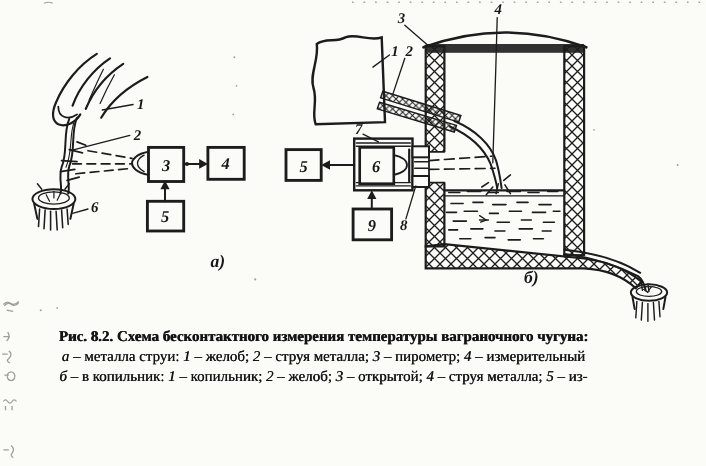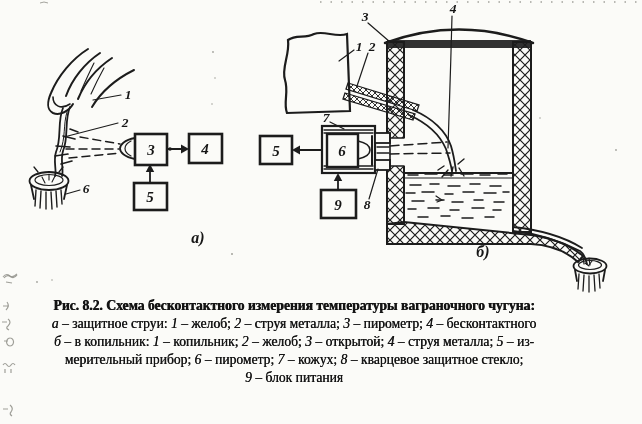--- a/index.html
+++ b/index.html
@@ -268,19 +268,17 @@
     <path d="M3,36 h6 M7,32 q3,4 -1,8"></path>
     <path d="M2,52 h5 M8,49 q4,3 0,7 q-3,2 1,4"></path>
     <path d="M4,71 h4 M10,68 a3.5,4 0 1,0 0.1,0"></path>
     <path d="M3,95 q2,-3 4,0 q2,3 4,0 q2,-3 4,0 M5,99 v4 M11,99 v4"></path>
     <path d="M3,139 h5 M10,135 q4,3 1,7 q-2,2 1,4"></path>
   </g>
 </svg>
 
 <div class="caption">
   <div class="title">Рис. 8.2. Схема бесконтактного измерения температуры ваграночного чугуна:</div>
-  <div><span class="it">а</span><span> – защитное струи: </span><span class="it">1</span><span> – желоб; </span><span class="it">2</span><span> – струя металла; </span><span class="it">3</span><span> – пирометр; </span><span class="it">4</span><span> – бесконтактного</span></div>
+  <div><span class="it">а</span><span> – металла струи: </span><span class="it">1</span><span> – желоб; </span><span class="it">2</span><span> – струя металла; </span><span class="it">3</span><span> – пирометр; </span><span class="it">4</span><span> – измерительный</span></div>
   <div><span class="it">б</span><span> – в копильник: </span><span class="it">1</span><span> – копильник; </span><span class="it">2</span><span> – желоб; </span><span class="it">3</span><span> – открытой; </span><span class="it">4</span><span> – струя металла; </span><span class="it">5</span><span> – из-</span></div>
-  <div><span>мерительный прибор; </span><span class="it">6</span><span> – пирометр; </span><span class="it">7</span><span> – кожух; </span><span class="it">8</span><span> – кварцевое защитное стекло;</span></div>
-  <div><span class="it">9</span><span> – блок питания</span></div>
 </div>
 
 </div>
 
 </body></html>

